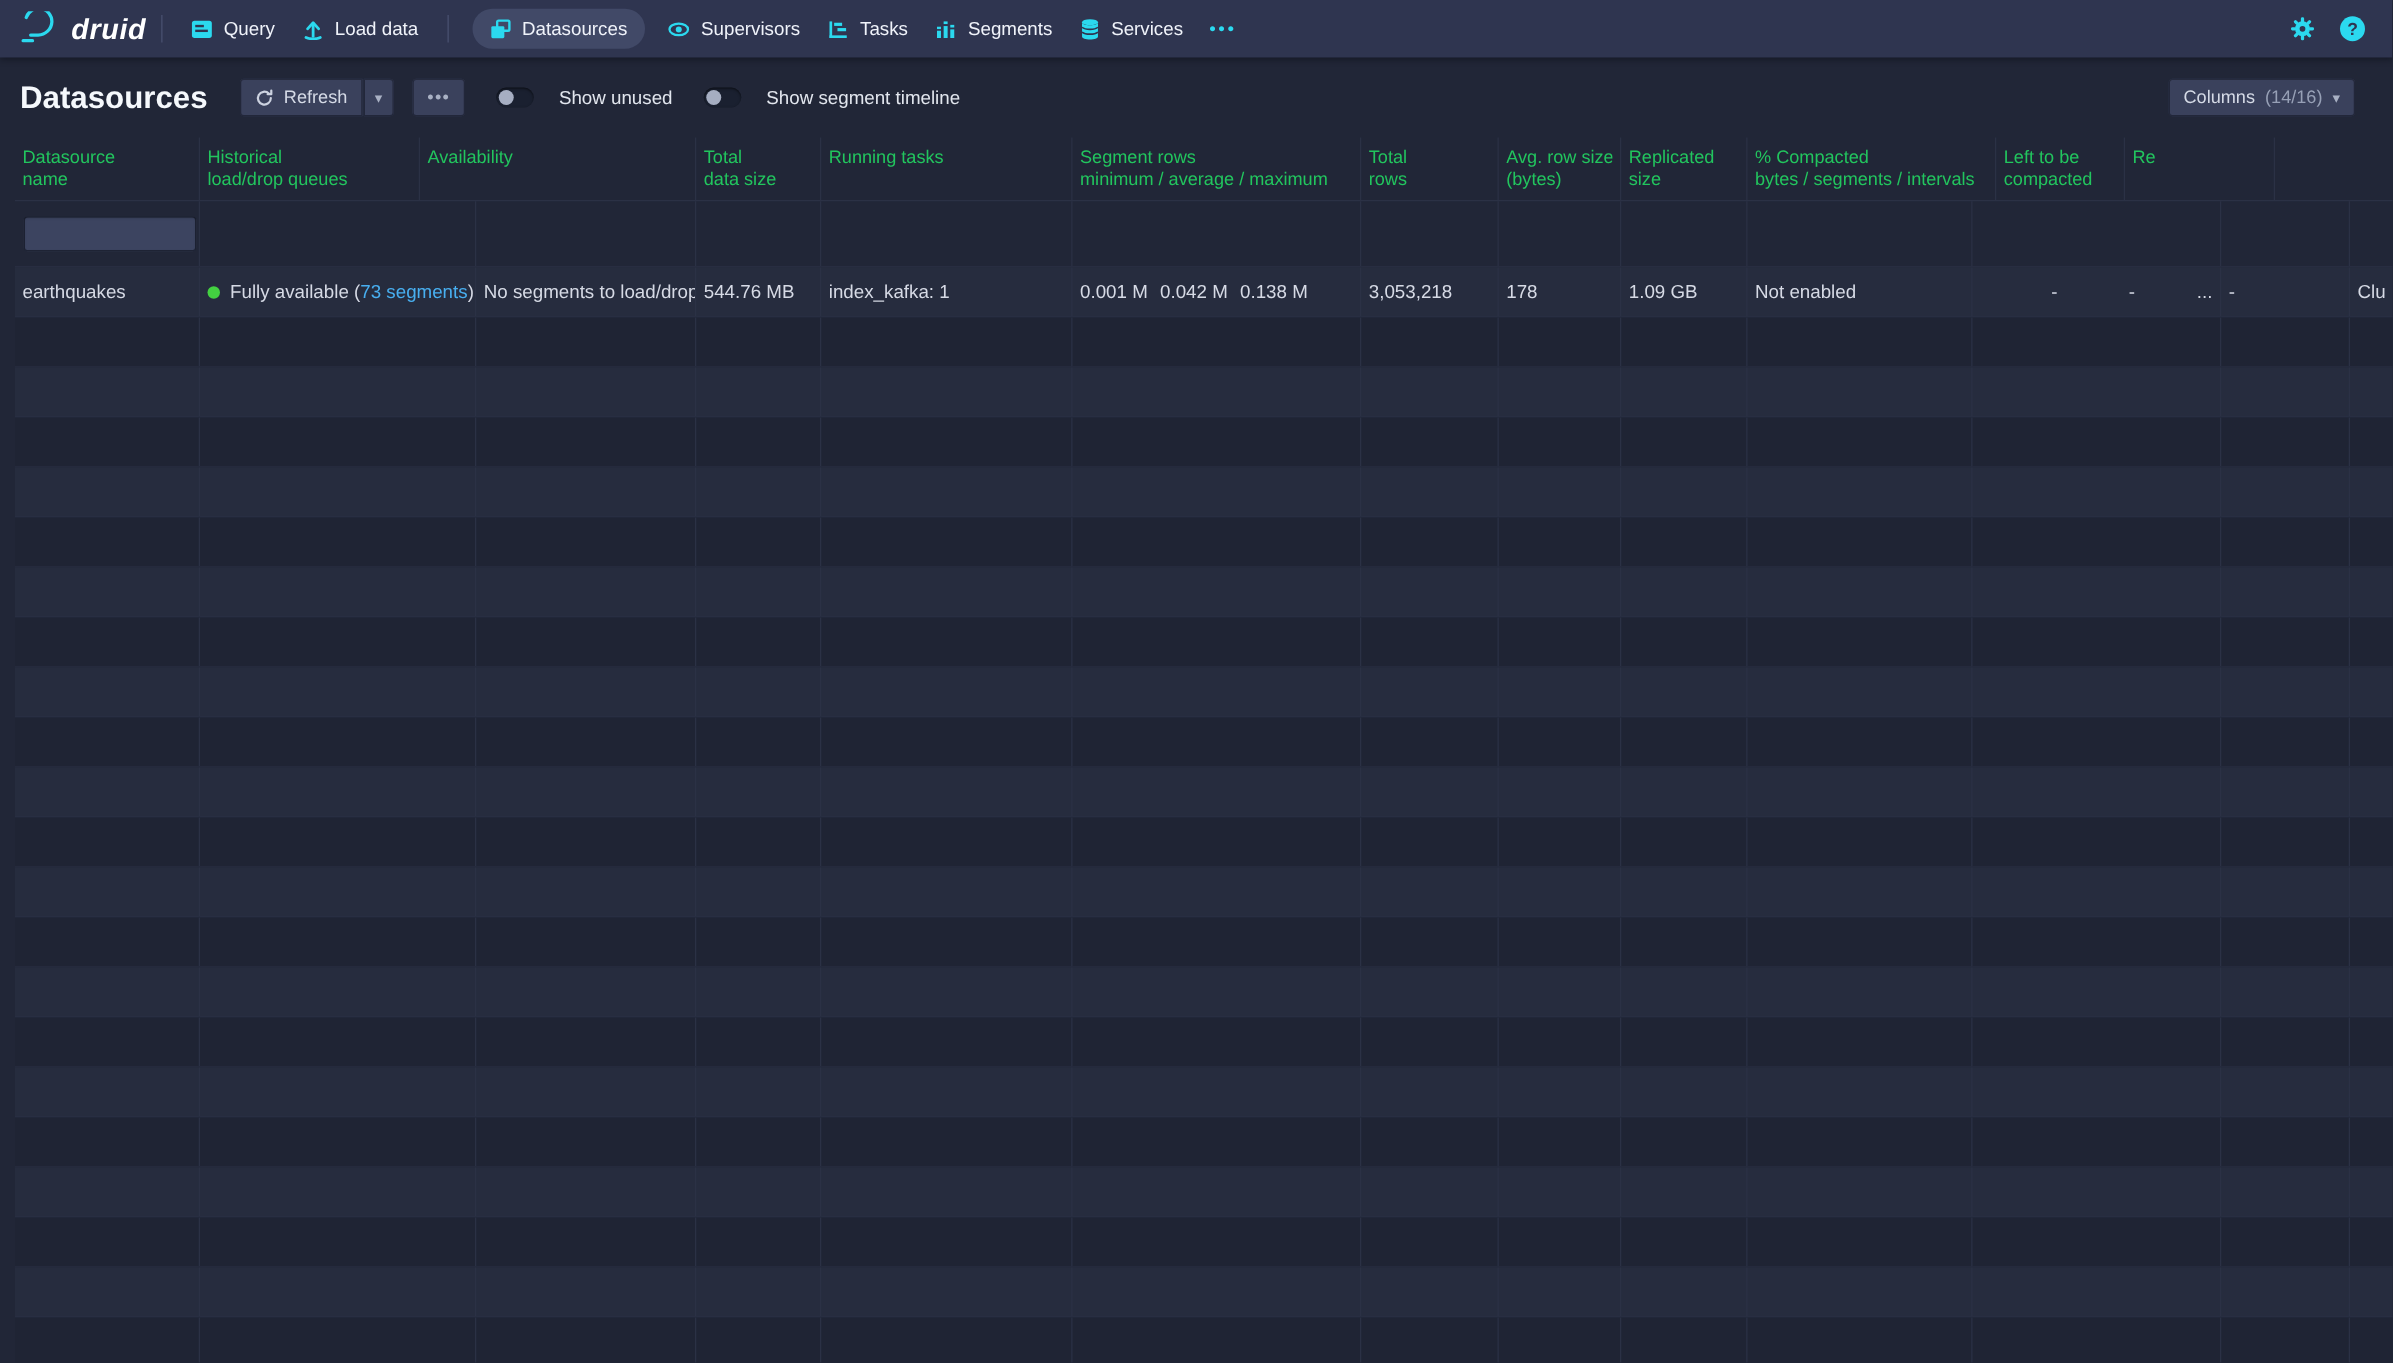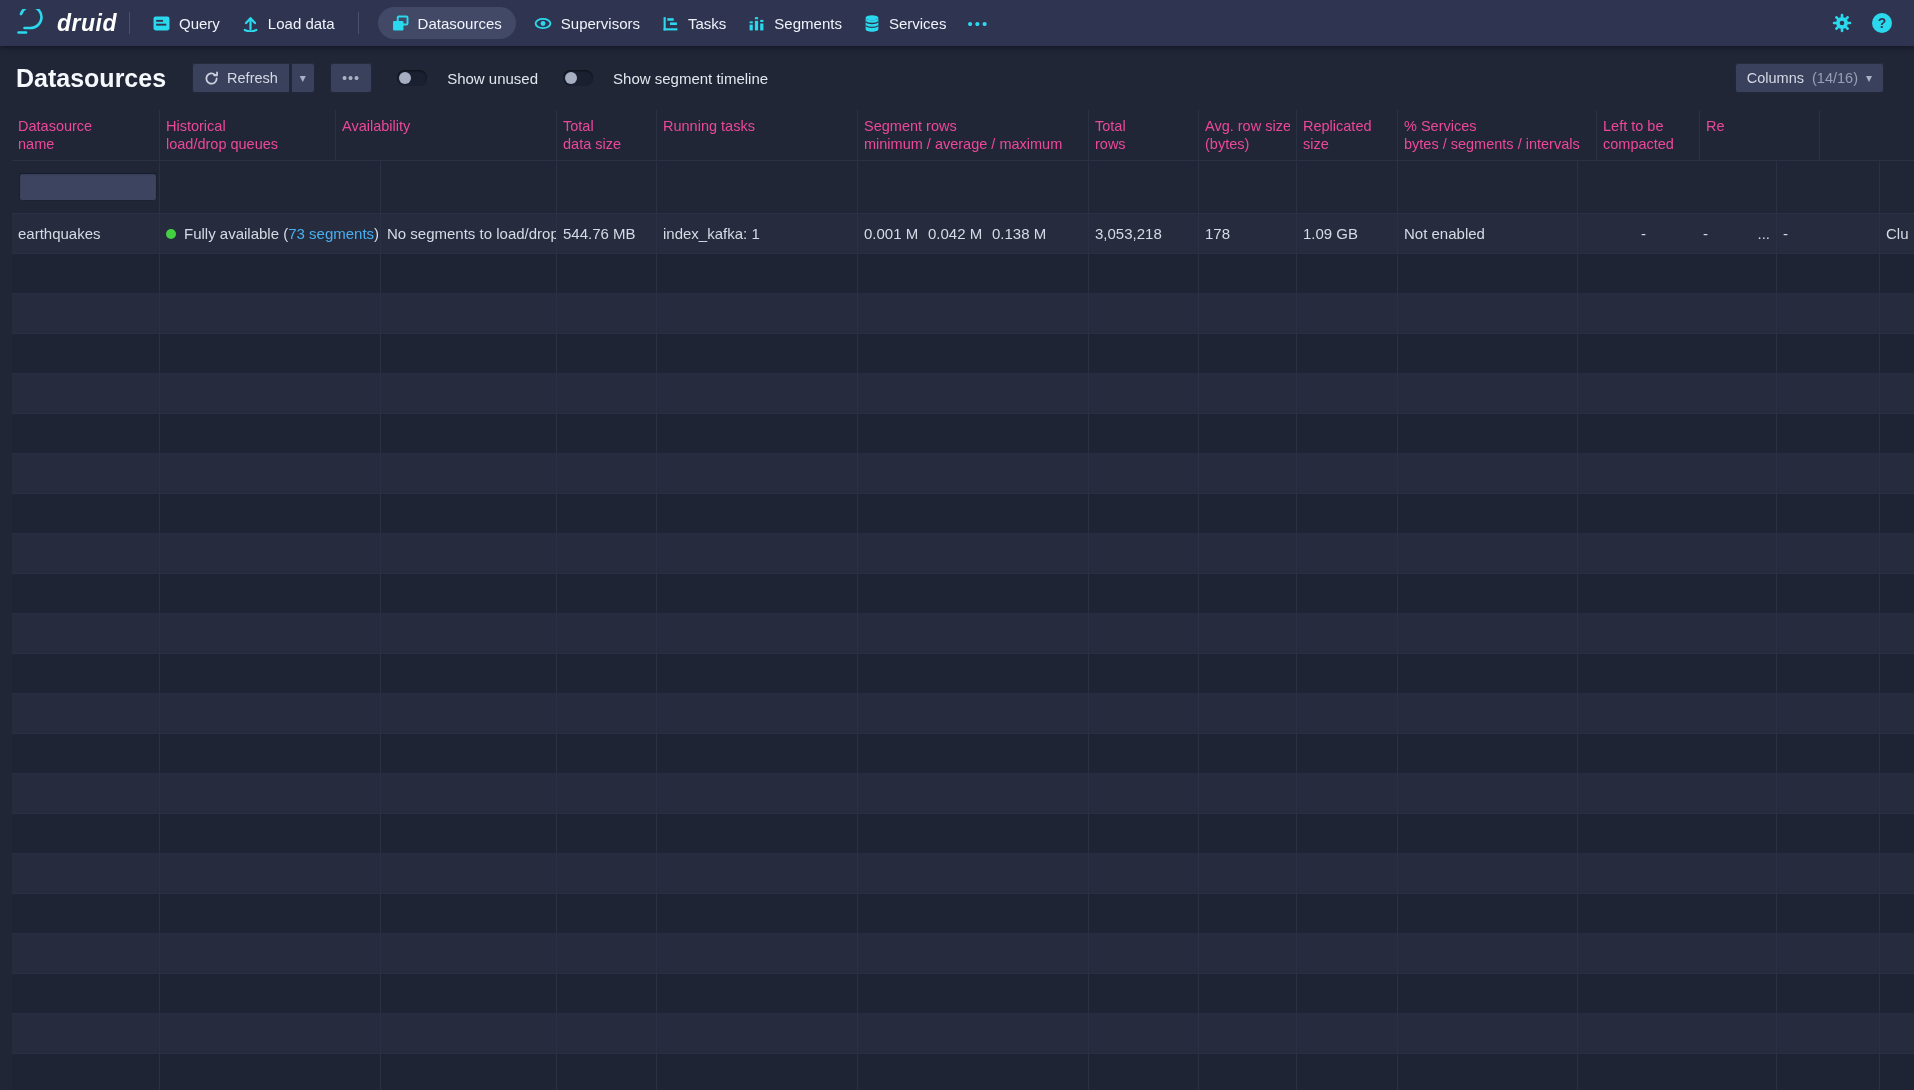--- a/index.html
+++ b/index.html
@@ -41,21 +41,21 @@
   .toggle-label{font-size:15px;color:#e2e6ee}
   .columns-btn{margin-left:auto;margin-right:14px}
   .columns-count{color:#97a0b6}
   
   .table{margin-left:12px;width:1988px}
   .thead-row,.tfilter-row,.trow{display:flex}
   .cell{box-sizing:border-box;border-right:1px solid #2b3145;padding:0 6px;
         display:flex;align-items:center;overflow:hidden;white-space:nowrap;
         font-size:15px;color:#d6dae5;flex:none}
   .thead-row{height:50px;border-bottom:1px solid #2b3145}
-  .hcell{display:block;padding-top:8px;font-size:14.5px;line-height:17.5px;color:#ec4899;cursor:pointer}
+  .hcell{display:block;padding-top:8px;font-size:14.5px;line-height:17.5px;color:#22c55e;cursor:pointer}
   .hcell span{display:block;overflow:hidden}
   .tfilter-row{height:52px;border-bottom:1px solid #2b3145}
   .filter-input{width:138px;height:28px;background:#3c4460;border:none;border-radius:3px;
                 box-shadow:inset 0 0 0 1px rgba(12,15,25,.6), inset 0 1px 2px rgba(0,0,0,.35);
                 margin-left:1px;color:#e6e9f2;font-size:14px;padding:0 8px;box-sizing:border-box;outline:none}
   .trow{height:39px;border-bottom:1px solid rgba(43,49,69,.75)}
   .trow.light{background:#262c3e}
   .trow.dark{background:#1f2434}
   .c0{width:148px}.c1{width:221px}.c2{width:176px}.c3{width:100px}.c4{width:201px}
   .c5{width:231px}.c6{width:110px}.c7{width:98px}.c8{width:101px}.c9{width:180px}
@@ -264,21 +264,21 @@
       </div>
       <div class="cell hcell c7">
         <span>Avg. row size</span>
         <span>(bytes)</span>
       </div>
       <div class="cell hcell c8">
         <span>Replicated</span>
         <span>size</span>
       </div>
       <div class="cell hcell c10">
-        <span>% Services</span>
+        <span>% Compacted</span>
         <span>bytes / segments / intervals</span>
       </div>
       <div class="cell hcell c11">
         <span>Left to be</span>
         <span>compacted</span>
       </div>
       <div class="cell hcell c12">
         <span>Re</span>
         <span></span>
       </div>

